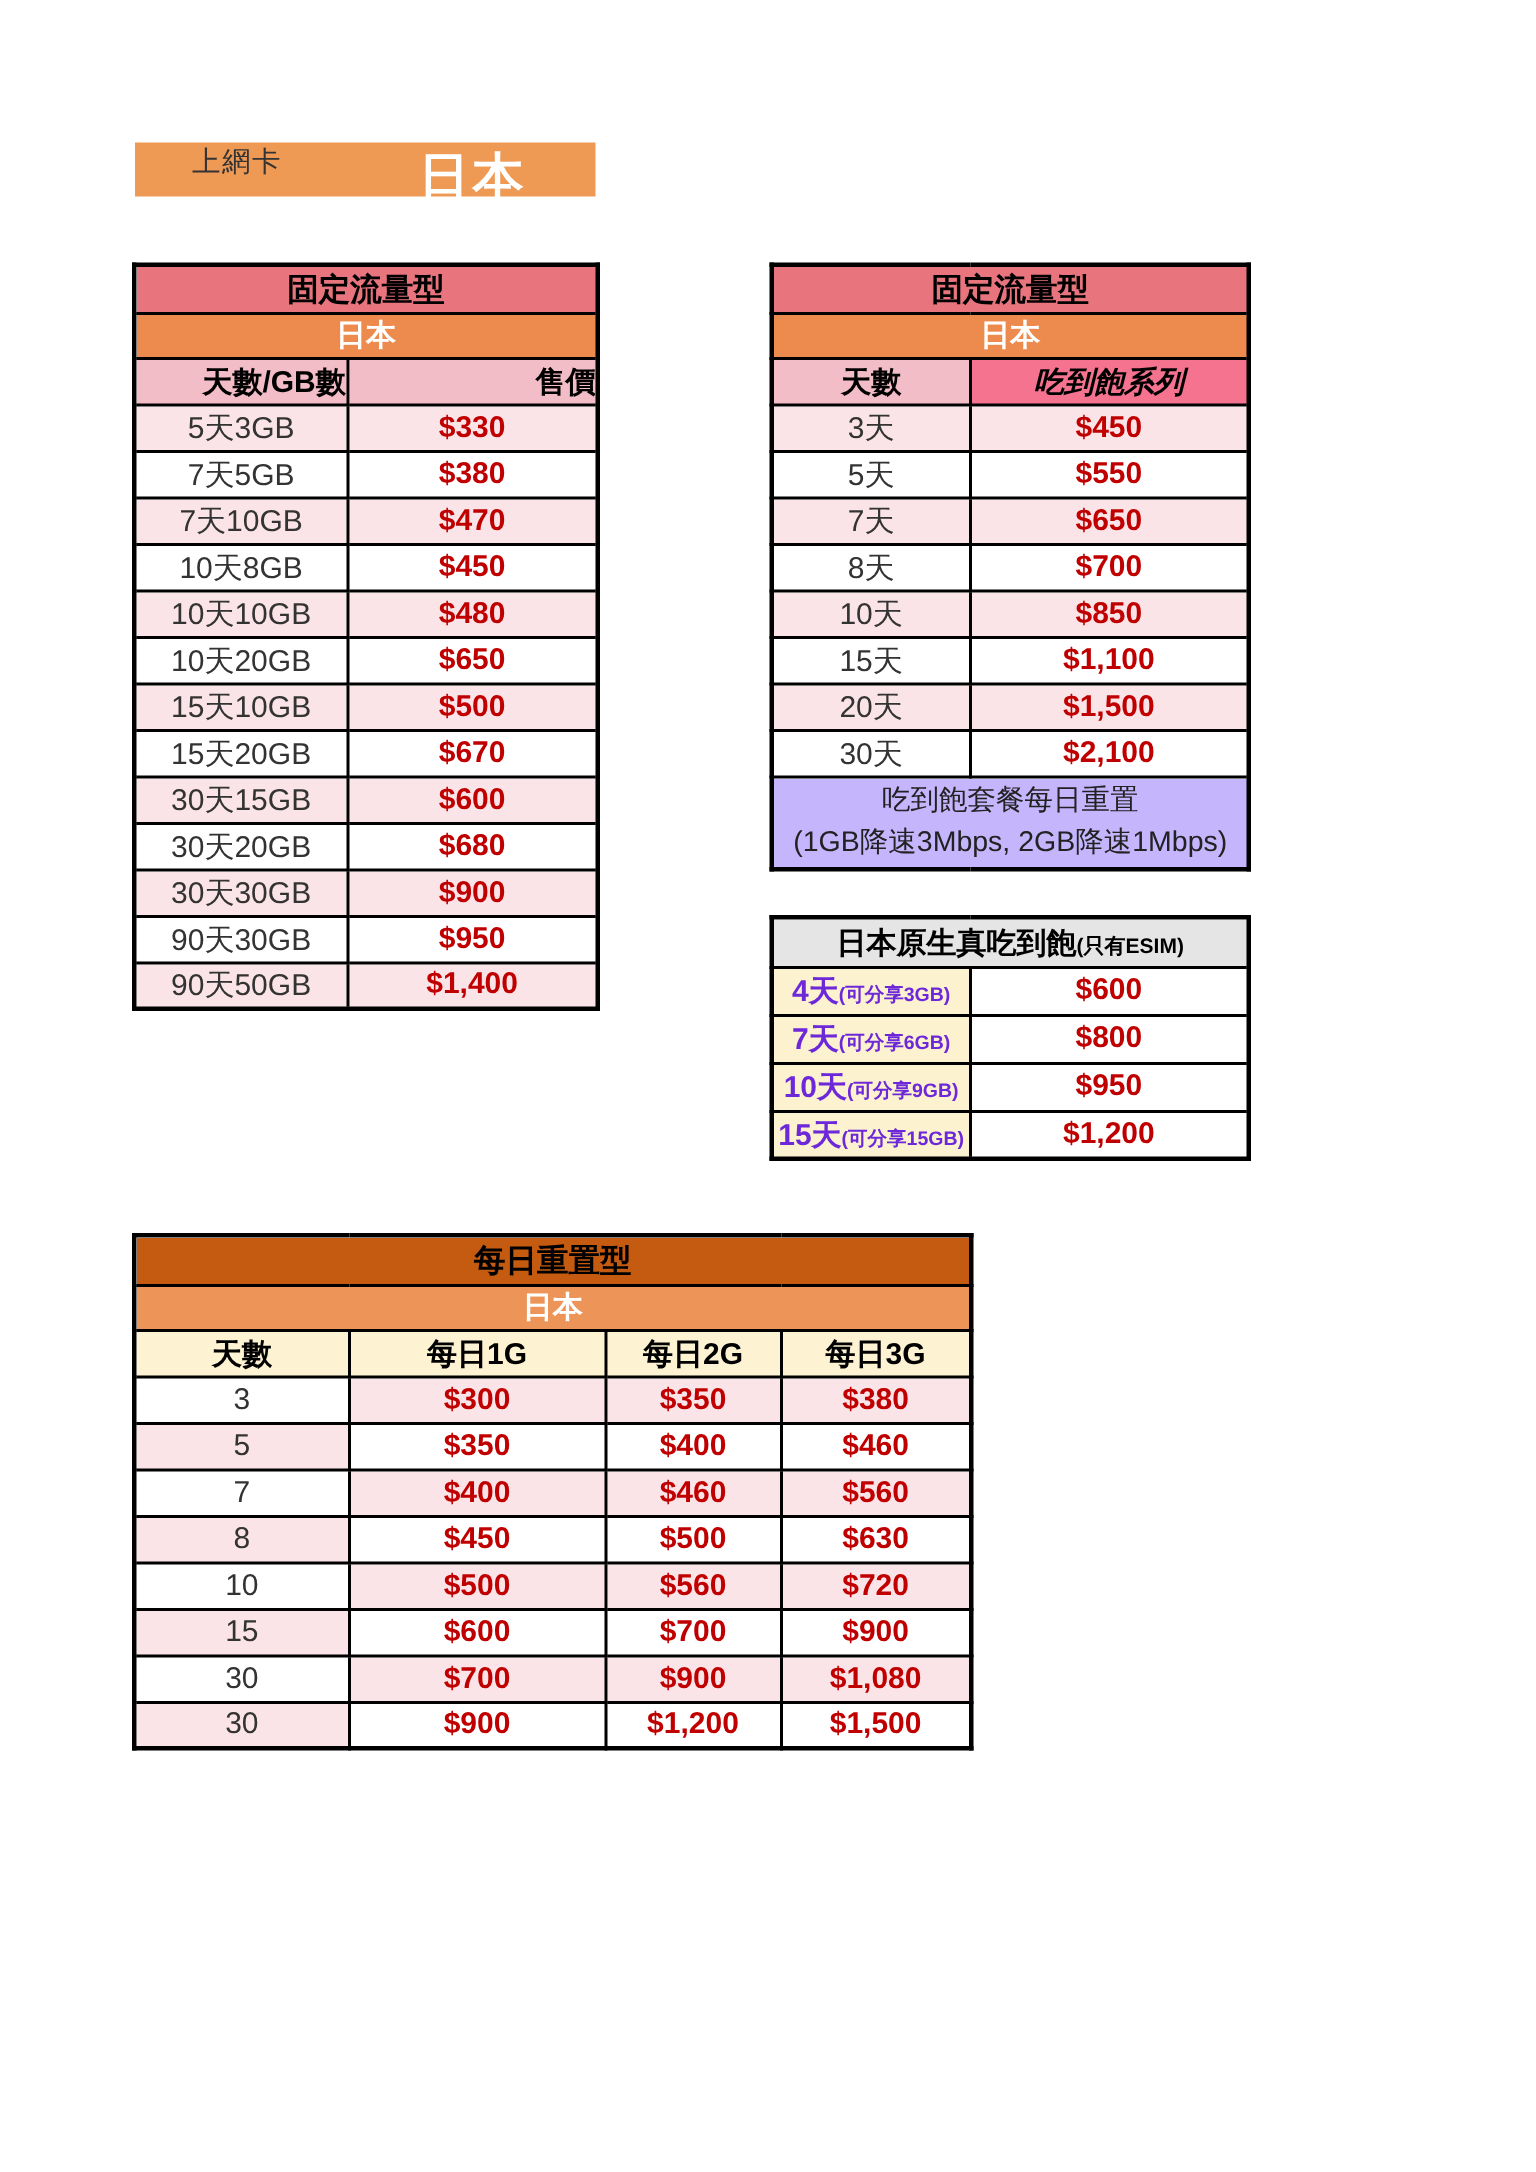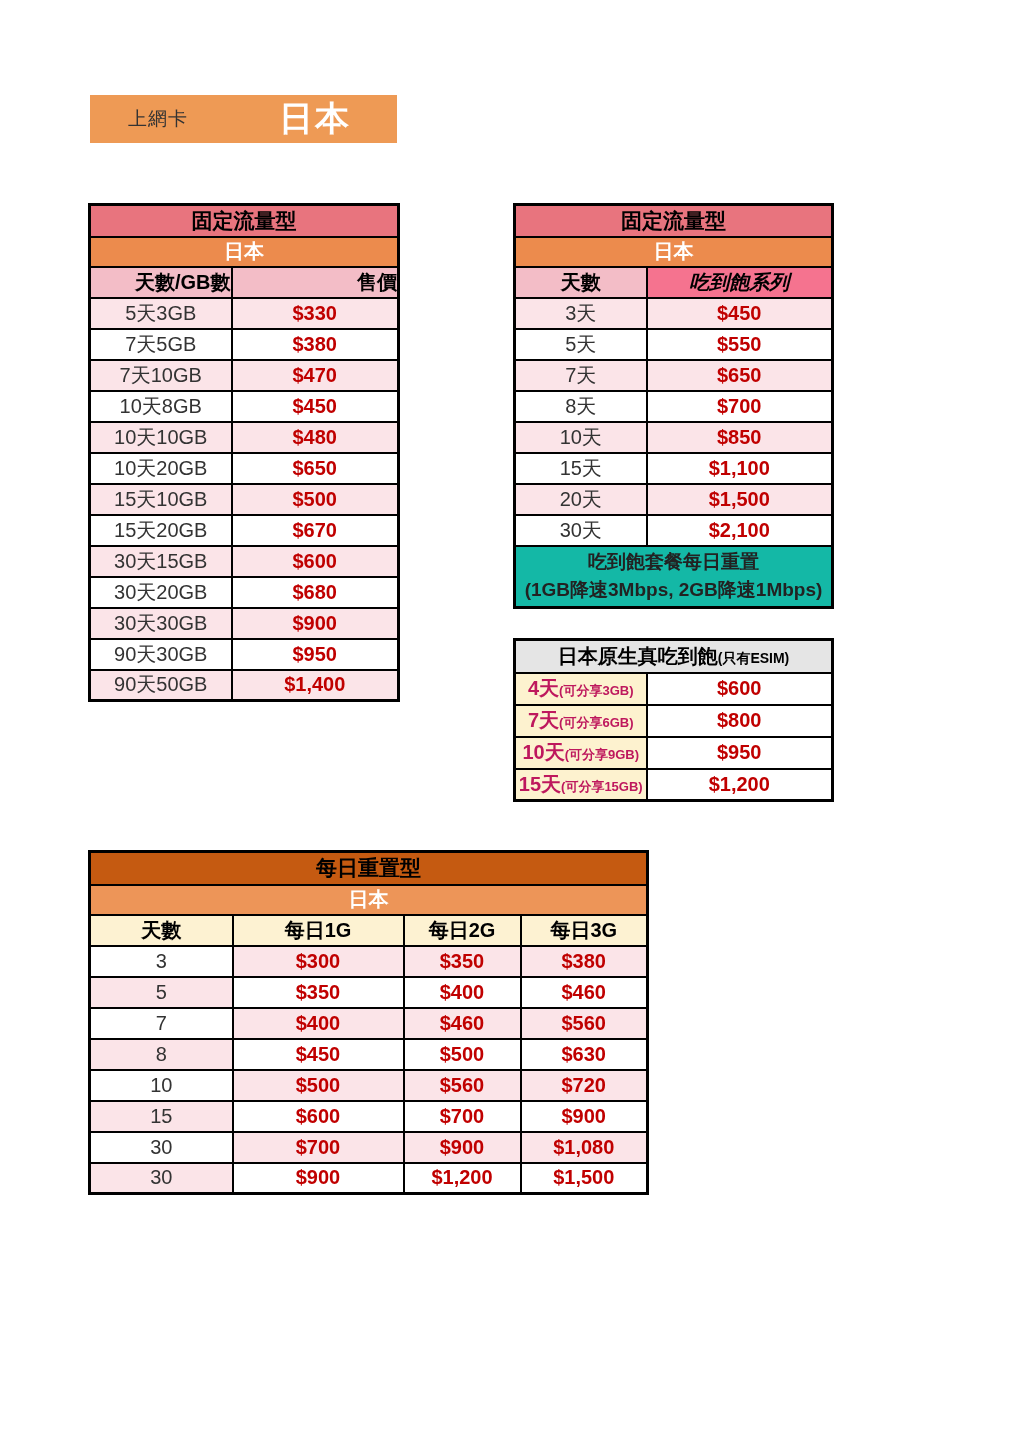--- a/index.html
+++ b/index.html
@@ -5,30 +5,30 @@
   * { margin:0; padding:0; box-sizing:border-box; }
   html,body { background:#ffffff; }
   body {
     width:1024px; height:1448px; position:relative;
     font-family:"Liberation Sans","DejaVu Sans",sans-serif;
     color:#000;
   }
 
   
   .banner {
-    position:absolute; left:90px; top:95px; width:307px; height:48px;
-    background:#EE9A55; display:flex; align-items:center;
+    position:absolute; left:90px; top:95px; width:307px; height:36px;
+    background:#EE9A55; display:flex; 
   }
   .banner .cat { font-size:19px; color:#333; margin-left:38px; letter-spacing:1px; }
   .banner .country { font-size:34px; font-weight:bold; color:#fff; margin-left:auto; margin-right:46px; letter-spacing:2px; }
 
   
   table { border-collapse:collapse; table-layout:fixed; position:absolute; }
   td, th { border:2px solid #000; text-align:center; vertical-align:middle; overflow:hidden; }
-  table { border:3px solid #000;margin-top:28px; }
+  table { border:3px solid #000; }
 
   .title-row td   { height:32px; font-size:21px; font-weight:bold; color:#000; }
   .region-row td  { height:30px; font-size:20px; font-weight:bold; color:#fff; }
   .colhead-row td { height:31px; font-size:20px; font-weight:bold; color:#000; }
   tbody td        { height:31px; font-size:20px; }
 
   .label-cell { color:#333; }
   .price-cell { color:#C00000; font-weight:bold; }
 
   
@@ -41,29 +41,29 @@
 
   
   #unlimited-table { left:513px; top:175px; width:318px; }
   #unlimited-table .title-row td  { background:#E8747E; }
   #unlimited-table .region-row td { background:#EC8B4D; }
   #unlimited-table .colhead-row td.c1 { background:#F3BDC7; }
   #unlimited-table .colhead-row td.c2 { background:#F5738F;font-style:italic; }
   #unlimited-table tbody tr:nth-child(odd) td  { background:#FBE4E8; }
   #unlimited-table tbody tr:nth-child(even) td { background:#ffffff; }
   #unlimited-table .footer-row td {
-    background:#14b8a6; height:62px; font-size:19px; color:#222; font-weight:bold; line-height:1.5;
+    background:#c4b5fd; height:62px; font-size:19px; color:#222; font-weight:normal; line-height:1.5;
   }
 
   
   #esim-table { left:513px; top:610px; width:318px; }
   #esim-table .title-row td { background:#e5e5e5; height:33px; font-size:20px; }
   #esim-table .title-note { font-size:14px; font-weight:bold; }
   #esim-table tbody td { height:32px; }
-  #esim-table tbody td.label-cell { background:#FDF2CF; color:#be185d; font-weight:bold; }
+  #esim-table tbody td.label-cell { background:#FDF2CF; color:#6d28d9; font-weight:bold; }
   #esim-table tbody td.price-cell { background:#ffffff; }
   #esim-table .share-note { font-size:13px; font-weight:bold; }
 
   
   #daily-table { left:88px; top:822px; width:558px; }
   #daily-table .title-row td  { background:#C55A11; height:33px; }
   #daily-table .region-row td { background:#ED9558; }
   #daily-table .colhead-row td{ background:#FDF2D2; }
   #daily-table tbody tr:nth-child(odd) td.label-cell  { background:#ffffff; }
   #daily-table tbody tr:nth-child(odd) td.price-cell  { background:#FBE4E8; }

